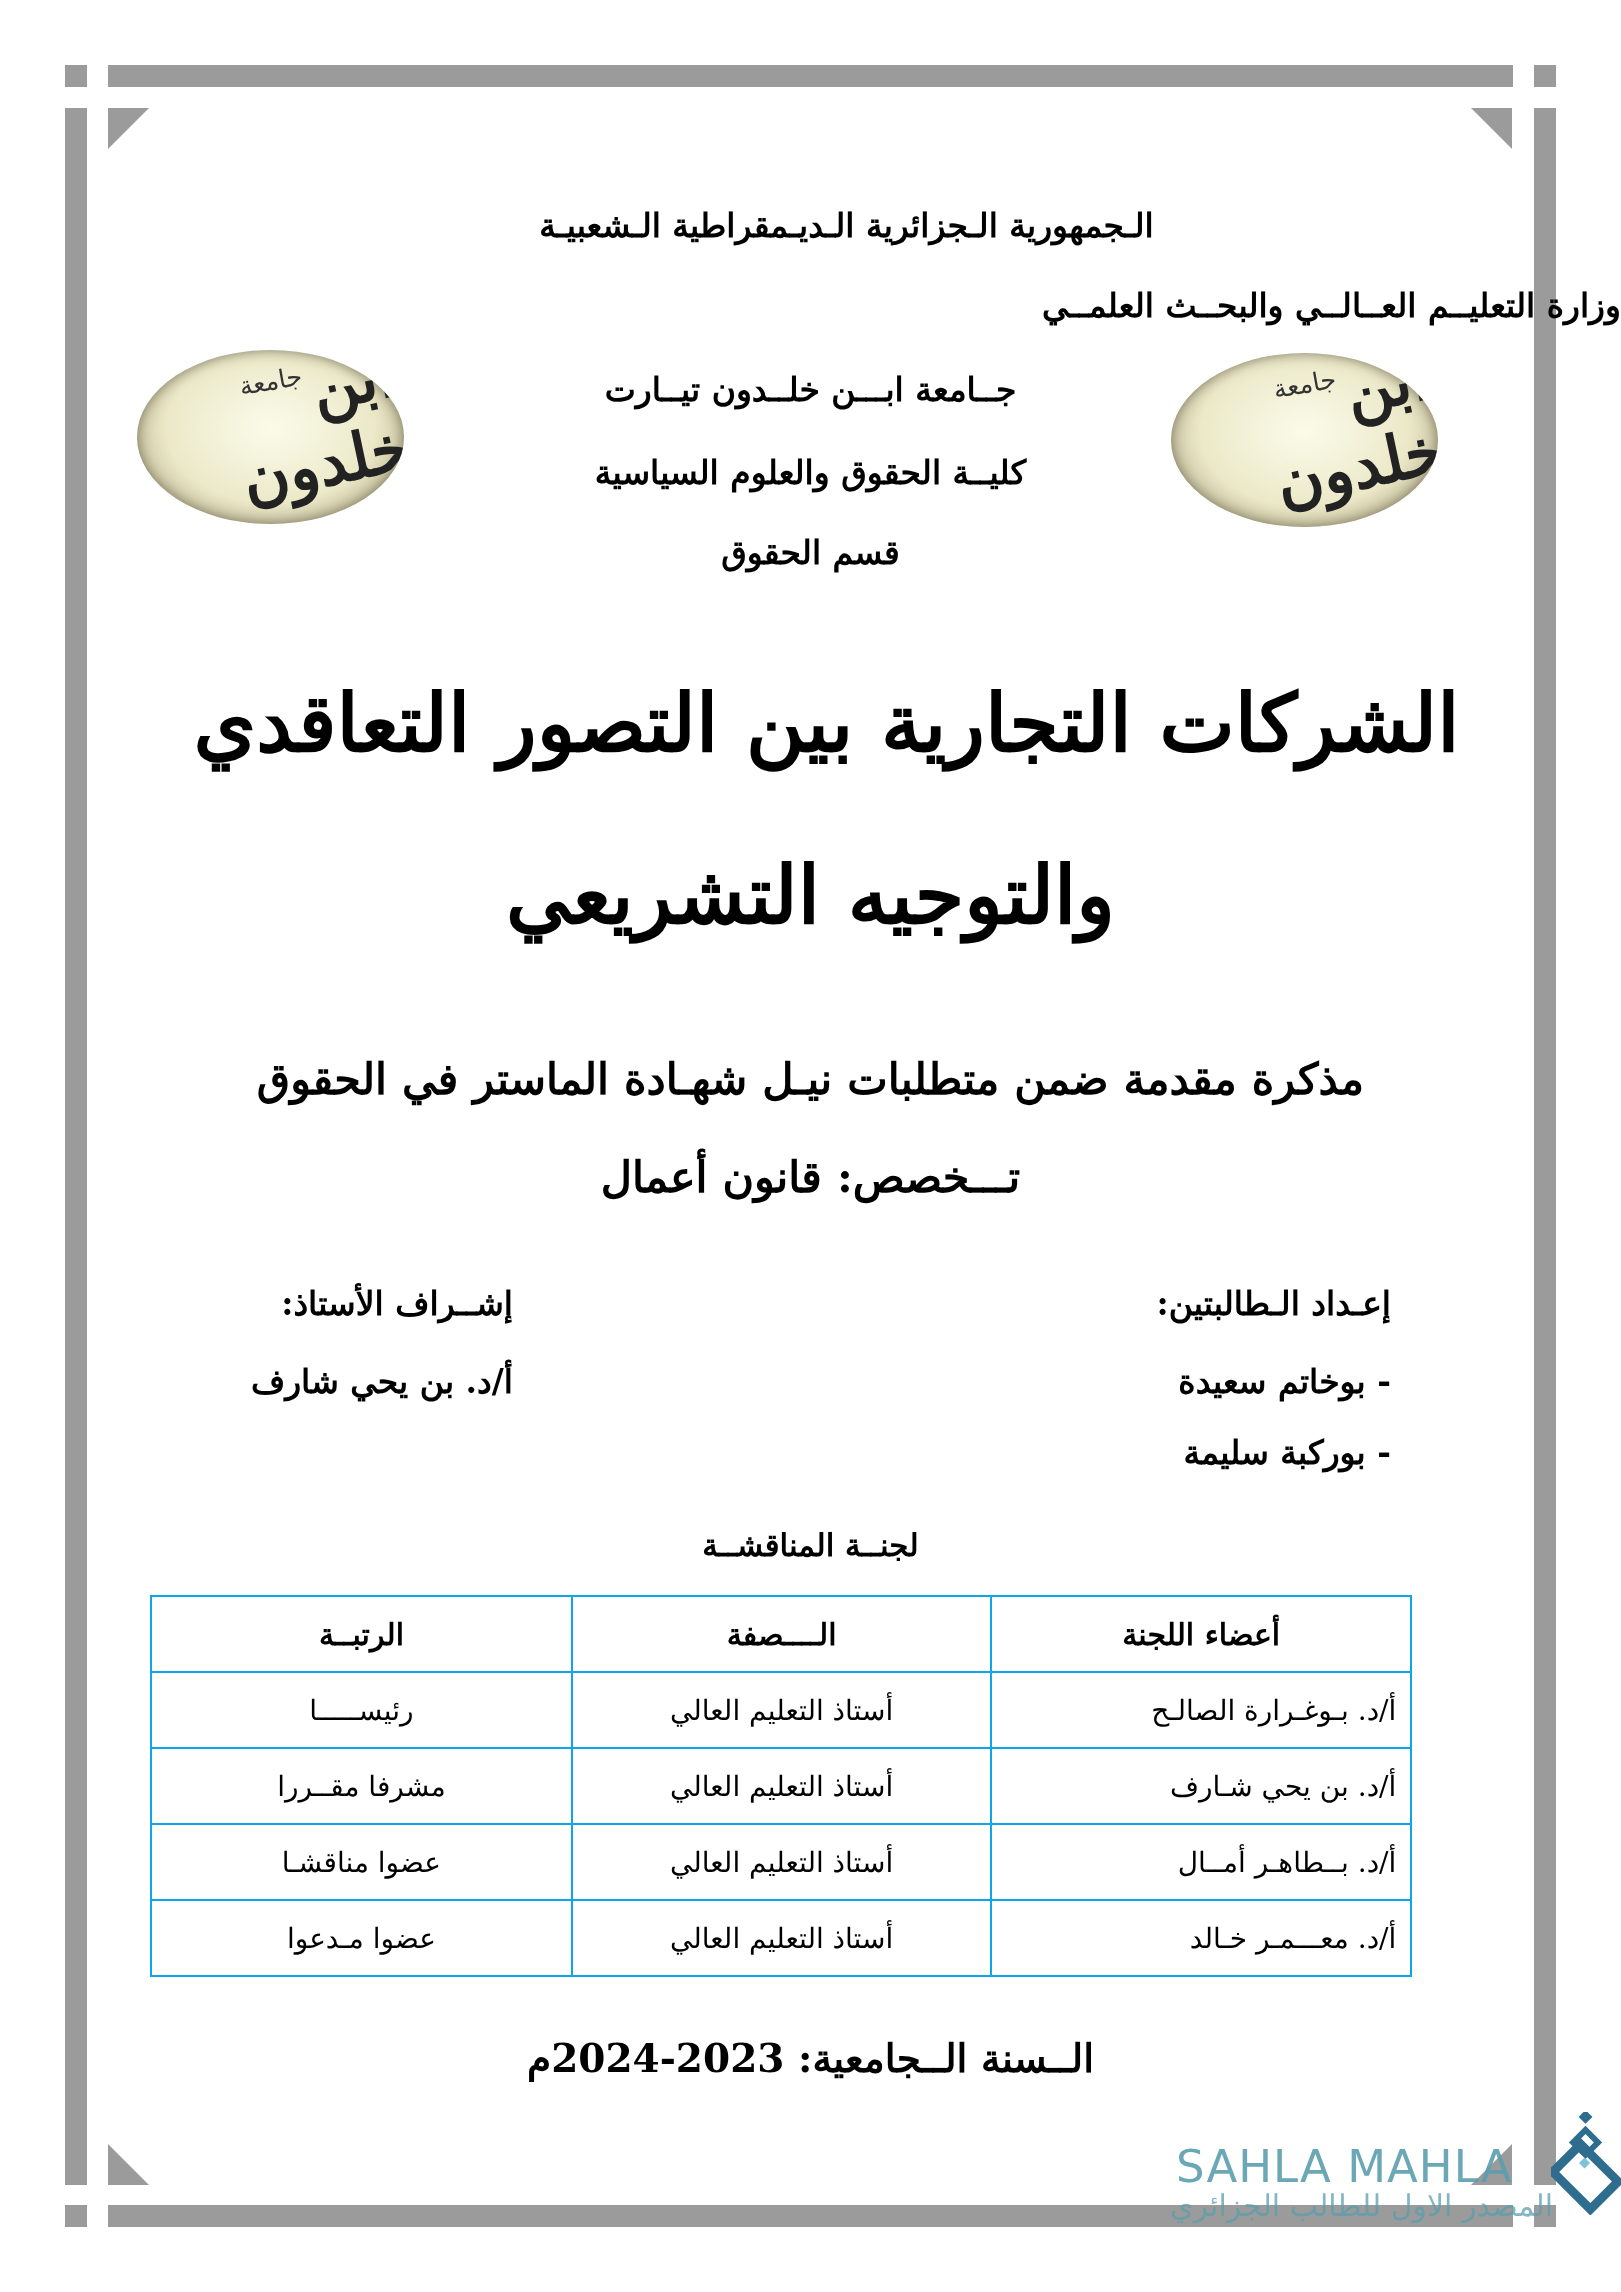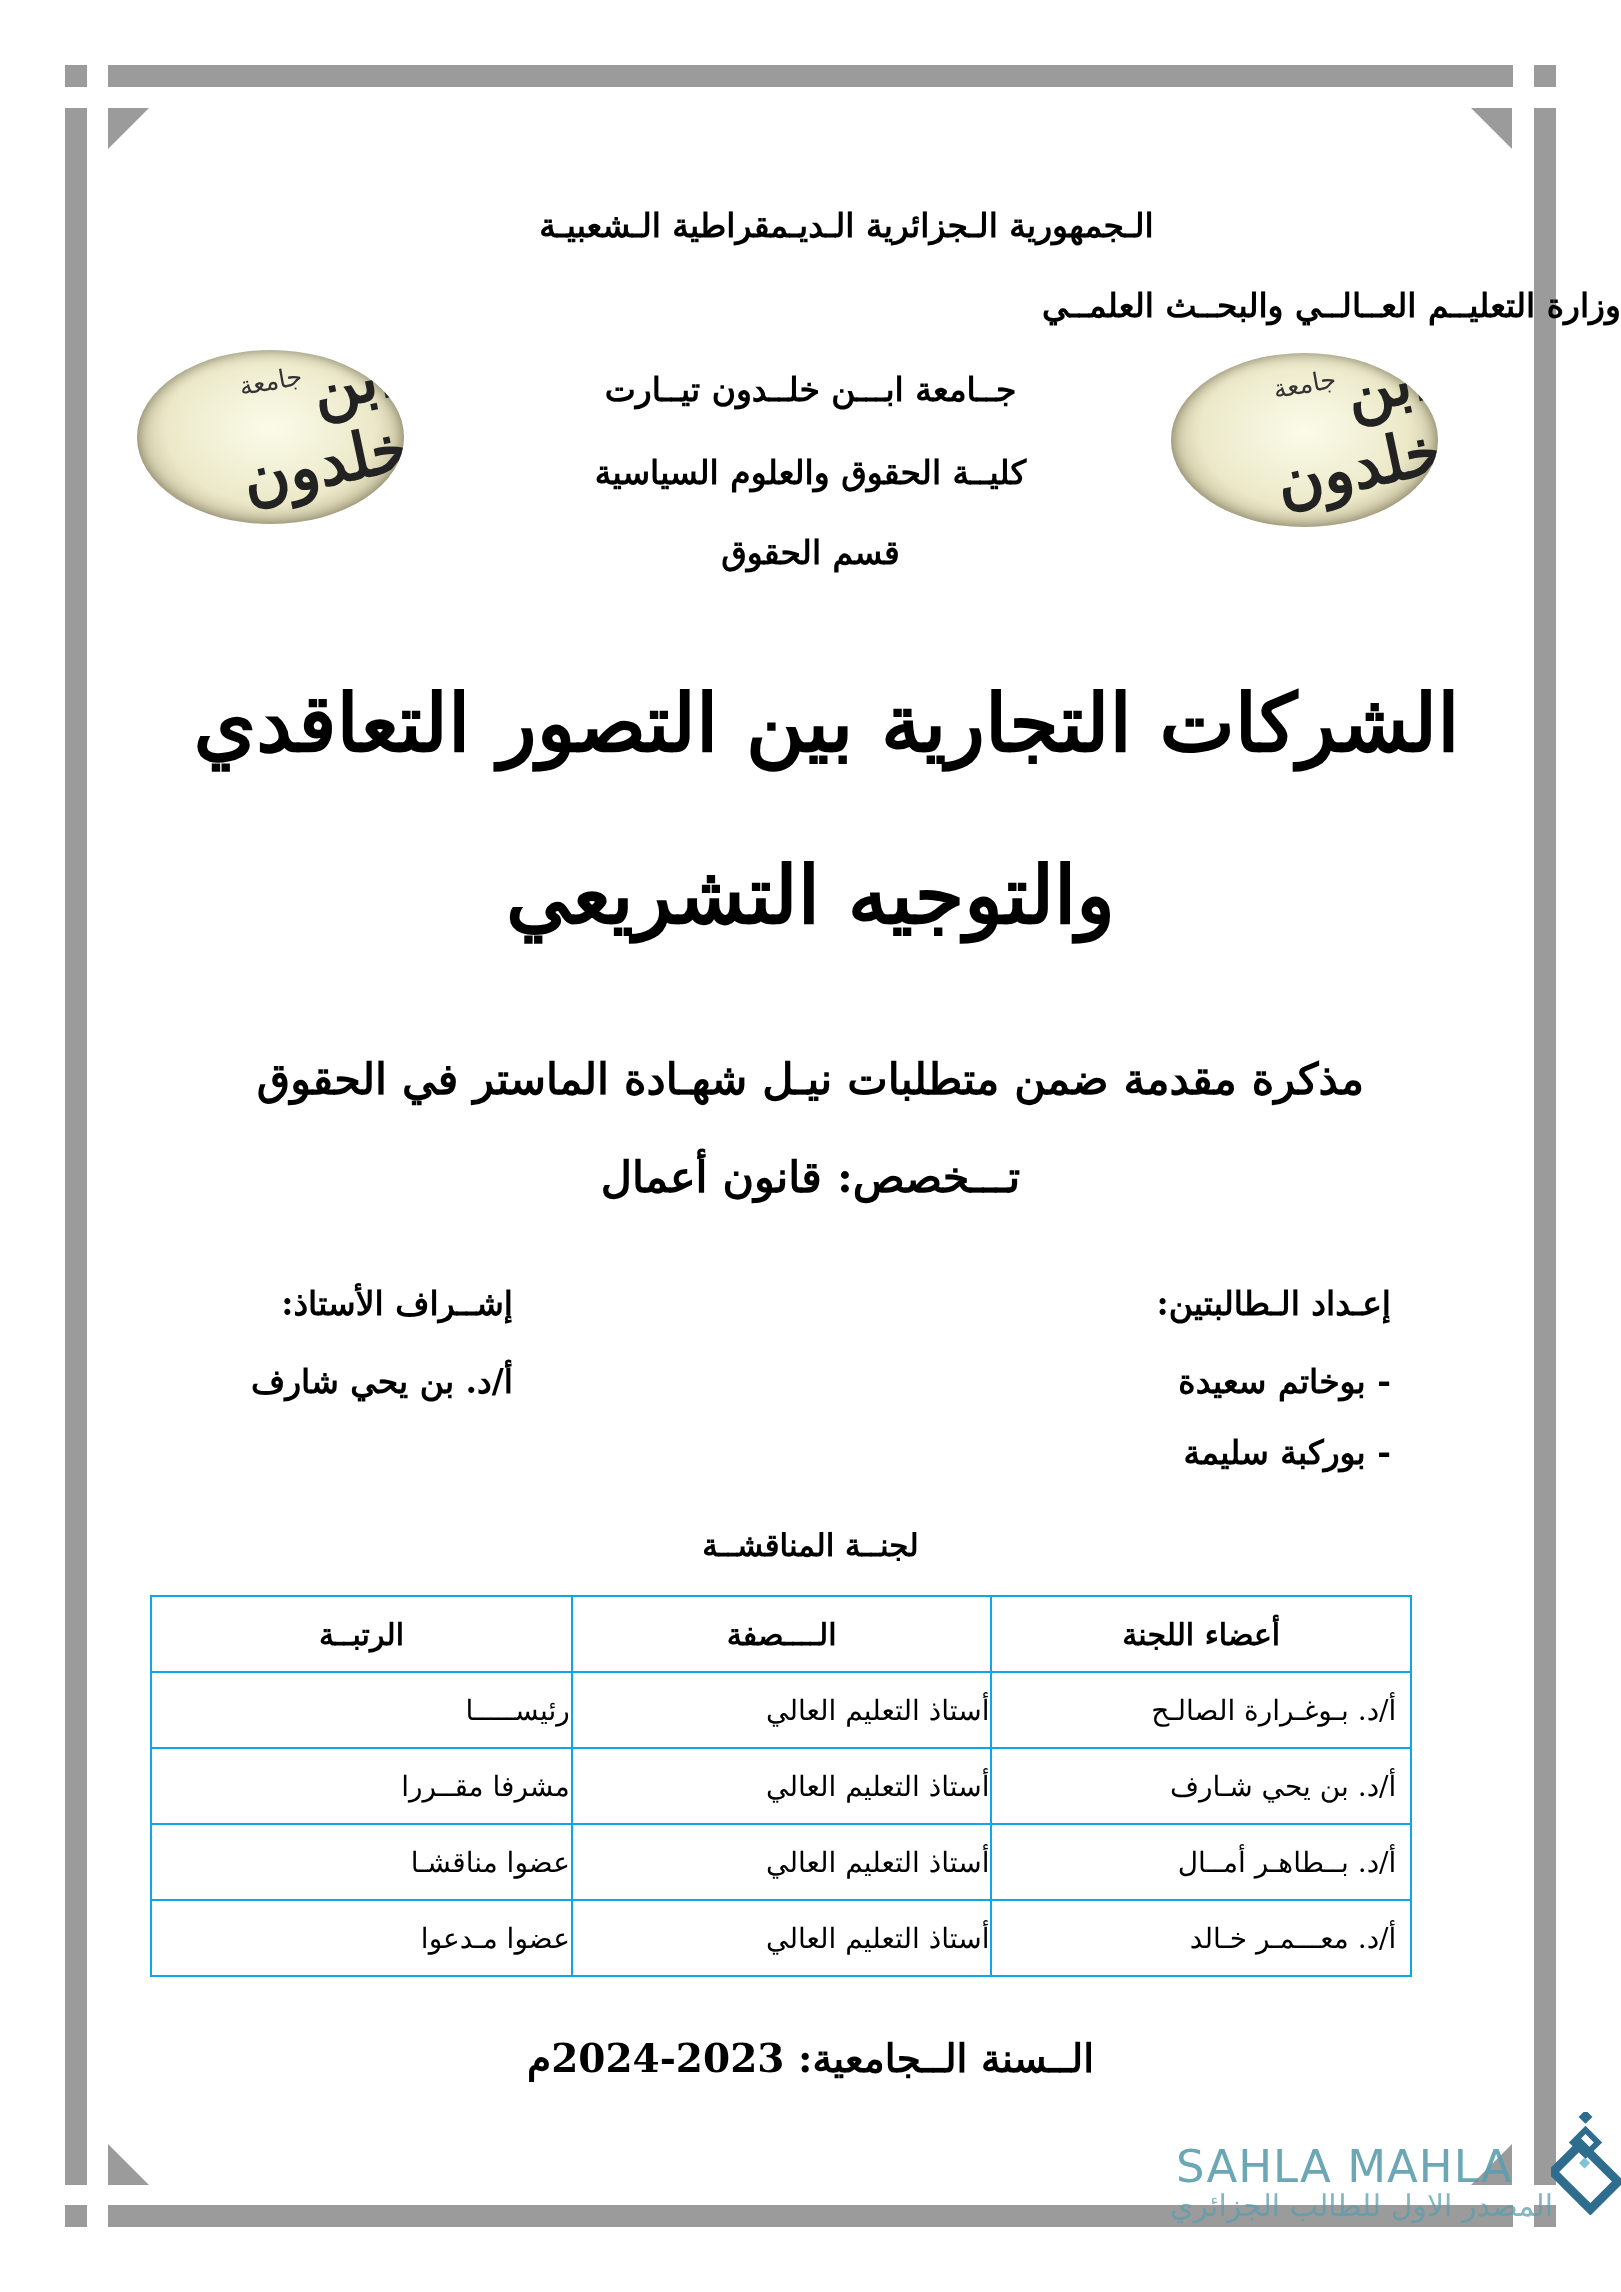--- a/index.html
+++ b/index.html
@@ -17,21 +17,21 @@
           background:radial-gradient(ellipse at 50% 45%, #fbfbea 0%, #ece9c9 55%, #b9b28c 85%, #6e6a55 100%);
           box-shadow: inset 0 0 13.7px rgba(60,55,40,0.6); overflow:hidden; }
   .logo-text { position:absolute; left:0; top:0; width:100%; height:100%; display:flex; align-items:center; justify-content:center;
                font-size:63px; font-weight:bold; color:#222; direction:rtl; transform:rotate(-12deg); }
   .logo-top { position:absolute; top:15.7px; left:0; width:100%; text-align:center; font-size:25.5px; color:#333; direction:rtl; transform:rotate(-10deg); }
   .info { font-weight:bold; font-size:33px; direction:rtl; white-space:nowrap; }
   table.committee { position:absolute; left:150px; top:1595px; width:1262px; border-collapse:collapse; direction:rtl; }
   table.committee td, table.committee th { border:2px solid #0ea5e9; height:72px; font-size:28px; font-weight:normal; }
   table.committee th { font-weight:bold; font-size:30px; text-align:center; }
   table.committee td.name { text-align:right; padding-right:13.7px; }
-  table.committee td.c { text-align:right;margin-top:22px; }
+  table.committee td.c { text-align:center;margin-top:22px; }
   .year { font-size:39px; font-weight:bold; }
   .wm { position:absolute; color:#5b9eae; }
 </style>
 </head>
 <body>
 
 <div>
   <div class="sq" style="left:65px;top:65px;"></div>
   <div class="bar" style="left:108px;top:65px;width:1405px;height:21.6px;"></div>
   <div class="sq" style="left:1534px;top:65px;"></div>

